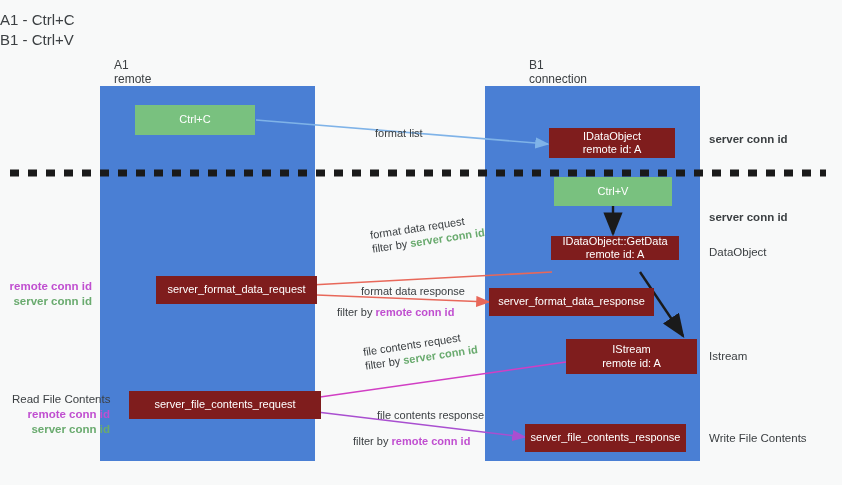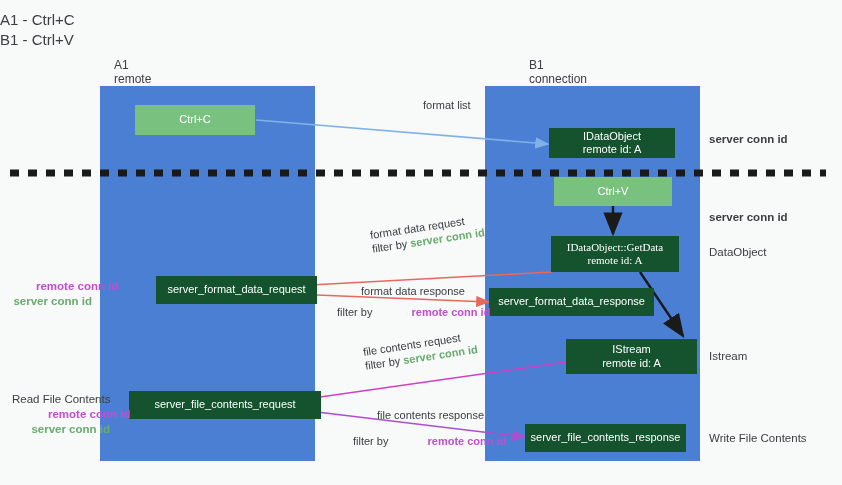--- a/index.html
+++ b/index.html
@@ -29,31 +29,31 @@
   
   .lane{position:absolute;background:#4a7fd4;}
 
   
   .node{
     position:absolute;box-sizing:border-box;
     display:flex;flex-direction:column;align-items:center;justify-content:center;
     color:#ffffff;font-size:11px;line-height:13.5px;text-align:center;
   }
   .node.green{background:#79c17f;}
-  .node.orange{background:#14532d;}
+  .node.orange{background:#7f1d1d;}
   .node .l2{display:block;}
 
   
   .elabel{
     position:absolute;color:#3c4043;font-size:11px;line-height:14px;
     white-space:nowrap;
   }
   .elabel.rot-up{transform:rotate(-8.5deg);transform-origin:left top;}
   .green-t{color:#6aab6f;font-weight:bold;}
-  .purple-t{color:#c04fd0;font-weight:bold;margin-left:36px;}
+  .purple-t{color:#c04fd0;font-weight:bold;}
 
   
   .side{
     position:absolute;font-size:11.5px;line-height:15px;white-space:nowrap;
     color:#3c4043;
   }
   .side.right{text-align:left;}
   .side.leftcol{text-align:right;}
 </style>
 </head>
@@ -122,21 +122,21 @@
 
   <div class="node orange" style="left:549px;top:128px;width:126px;height:30px;">
     <span>IDataObject</span>
     <span class="l2">remote id: A</span>
   </div>
 
   <div class="node green" style="left:554px;top:177px;width:118px;height:29px;">
     <span>Ctrl+V</span>
   </div>
 
-  <div class="node orange" style="left:551px;top:236px;width:128px;height:36px;font-family:Liberation Serif, serif;">
+  <div class="node orange" style="left:551px;top:236px;width:128px;height:24px;">
     <span>IDataObject::GetData</span>
     <span class="l2">remote id: A</span>
   </div>
 
   <div class="node orange" style="left:129px;top:276px;width:161px;height:28px;margin-left:27px;">
     <span>server_format_data_request</span>
   </div>
 
   <div class="node orange" style="left:489px;top:288px;width:165px;height:28px;">
     <span>server_format_data_response</span>
@@ -148,21 +148,21 @@
   </div>
 
   <div class="node orange" style="left:129px;top:391px;width:192px;height:28px;">
     <span>server_file_contents_request</span>
   </div>
 
   <div class="node orange" style="left:525px;top:424px;width:161px;height:28px;">
     <span>server_file_contents_response</span>
   </div>
 
-  <div class="elabel" style="left:375px;top:98px;margin-left:48px;">format list</div>
+  <div class="elabel" style="left:375px;top:126px;">format list</div>
 
   <div class="elabel rot-up" style="left:369px;top:228px;">
     <div>format data request</div>
     <div>
       <span>filter by </span><span class="green-t">server conn id</span>
     </div>
   </div>
 
   <div class="elabel" style="left:361px;top:284px;">format data response</div>
   <div class="elabel" style="left:337px;top:305px;">

